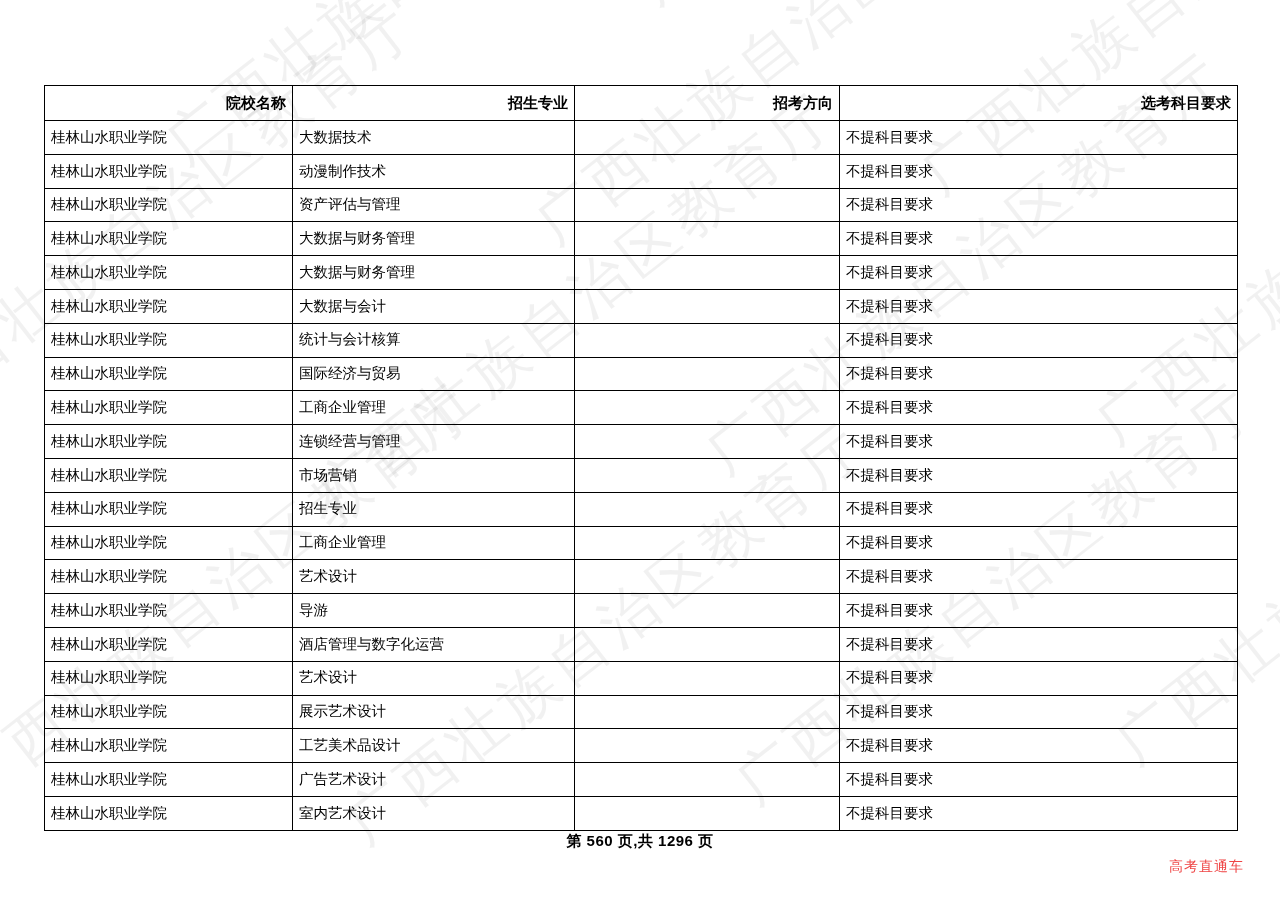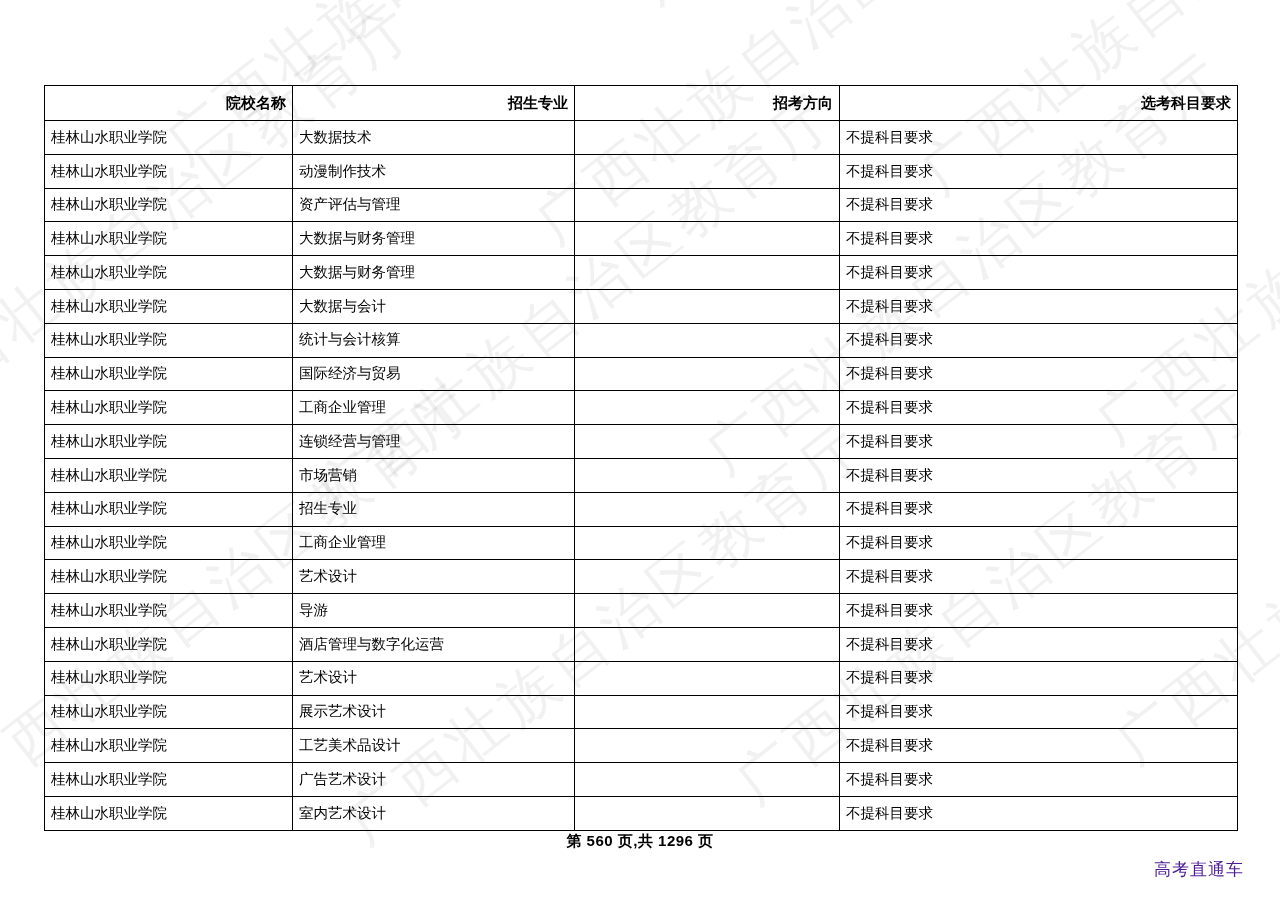--- a/index.html
+++ b/index.html
@@ -90,22 +90,22 @@
     font-size: 15px;
     font-family: "Liberation Sans", sans-serif;
     font-weight: bold;
     letter-spacing: 0.5px;
   }
 
   .brand-mark {
     position: absolute;
     right: 36px;
     top: 858px;
-    font-size: 17px;
-    color: #4c1d95;
+    font-size: 14px;
+    color: #ef4444;
     font-family: "Liberation Sans", sans-serif;
     letter-spacing: 1px;
   }
 </style>
 </head>
 <body>
 
 <div class="watermark-layer" id="watermark-layer">
     <div class="wm" style="left: 620px; top: -40px;">广西壮族自治区教育厅</div>
     <div class="wm" style="left: 150px; top: 120px;">广西壮族自治区教育厅</div>

